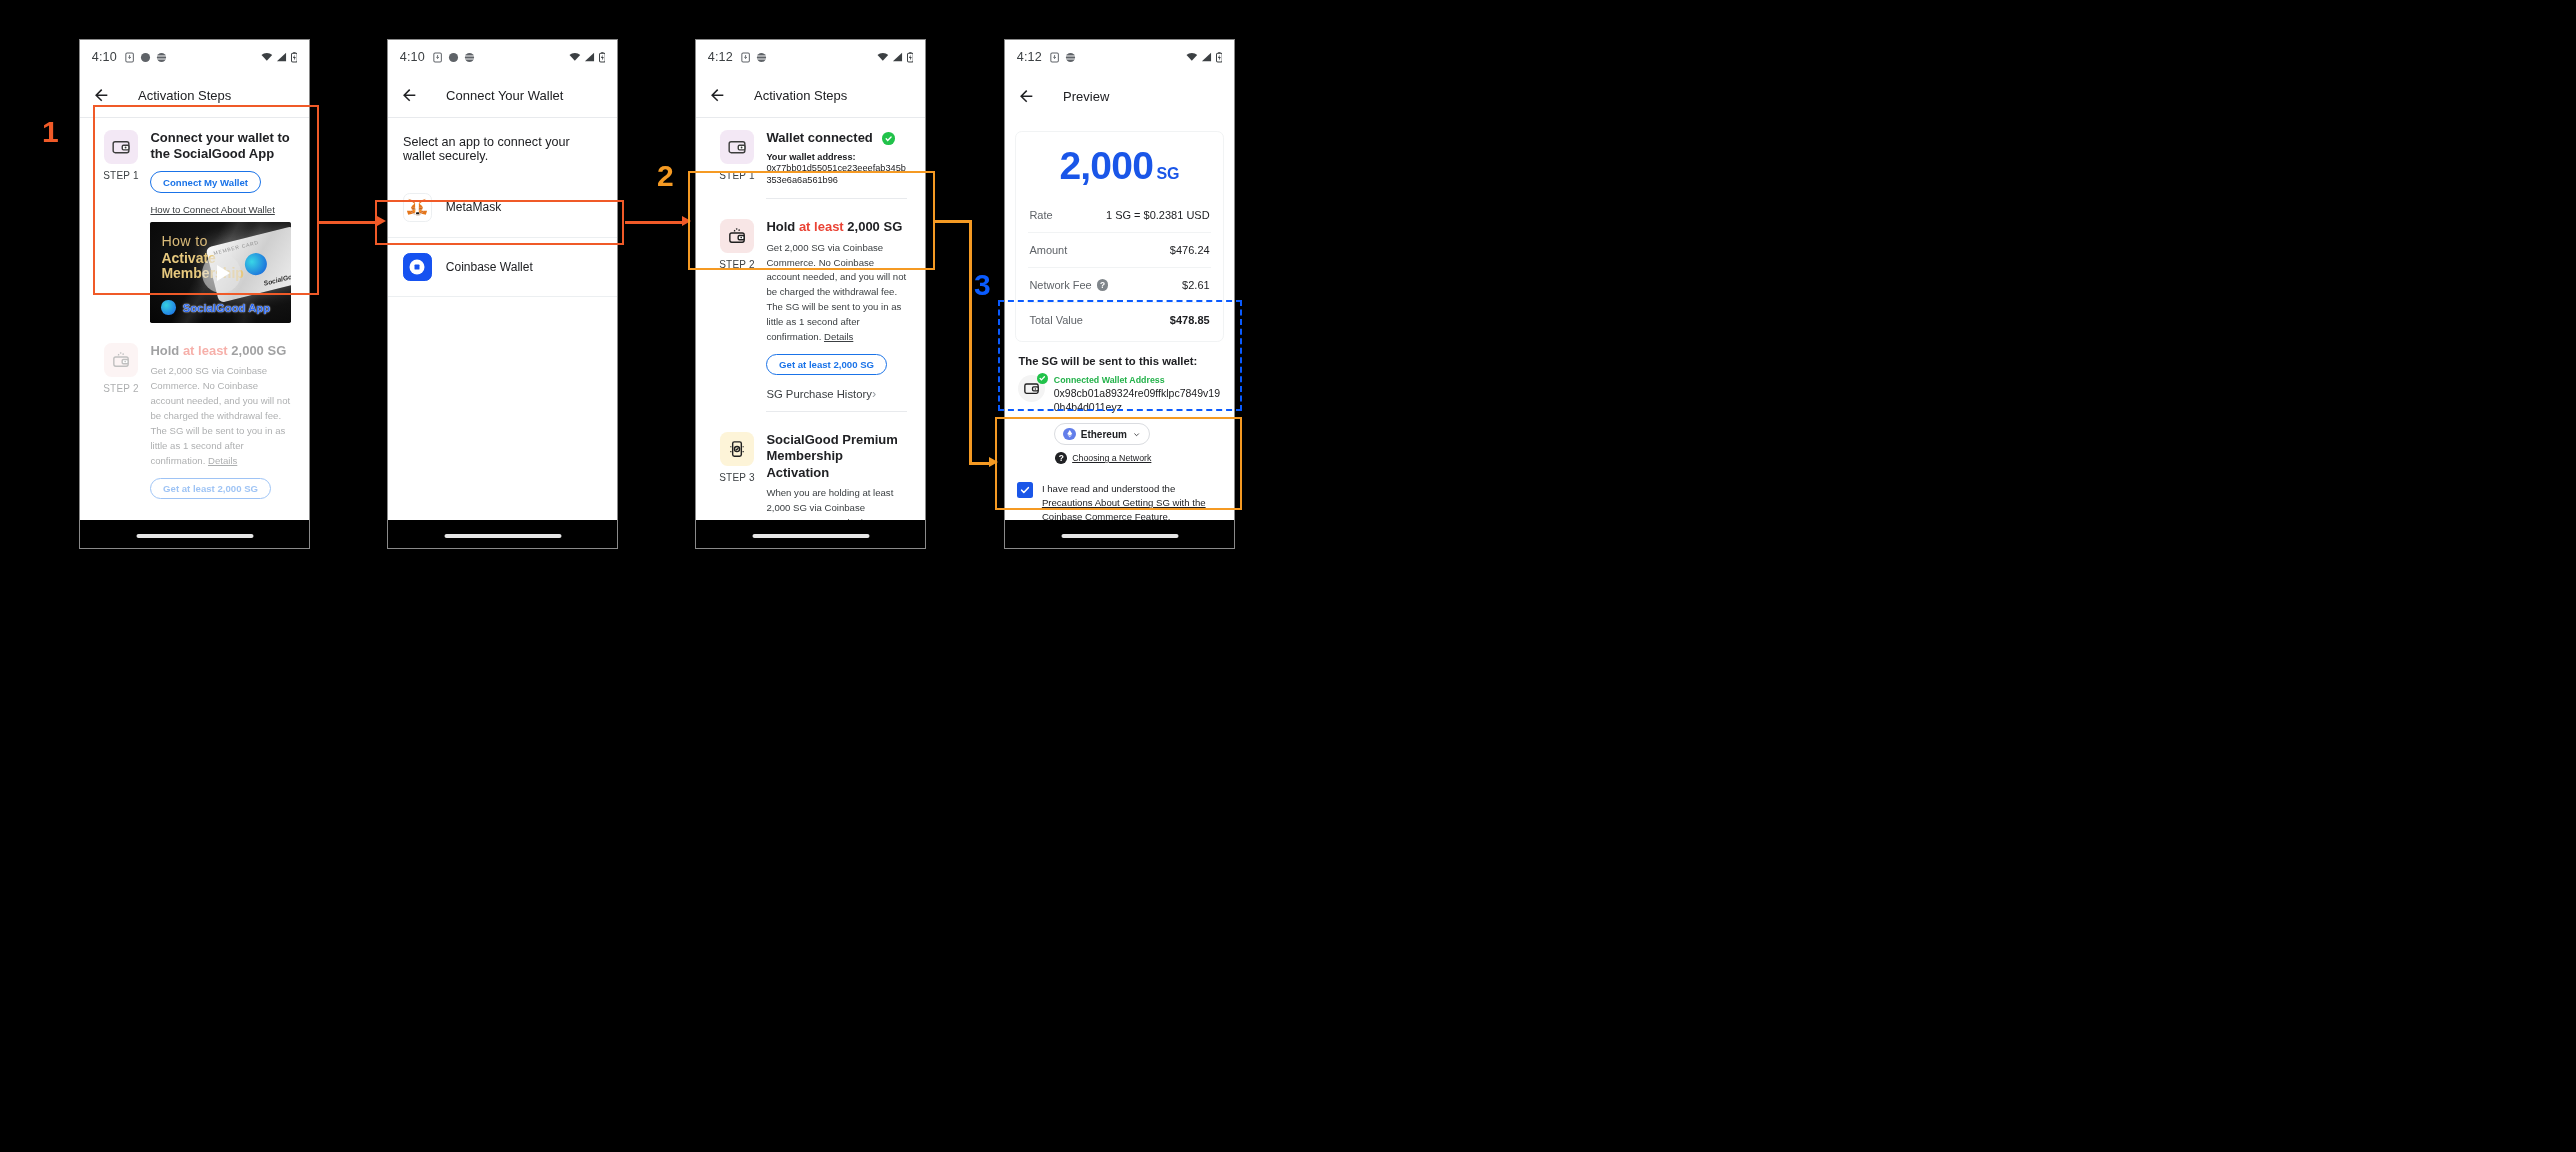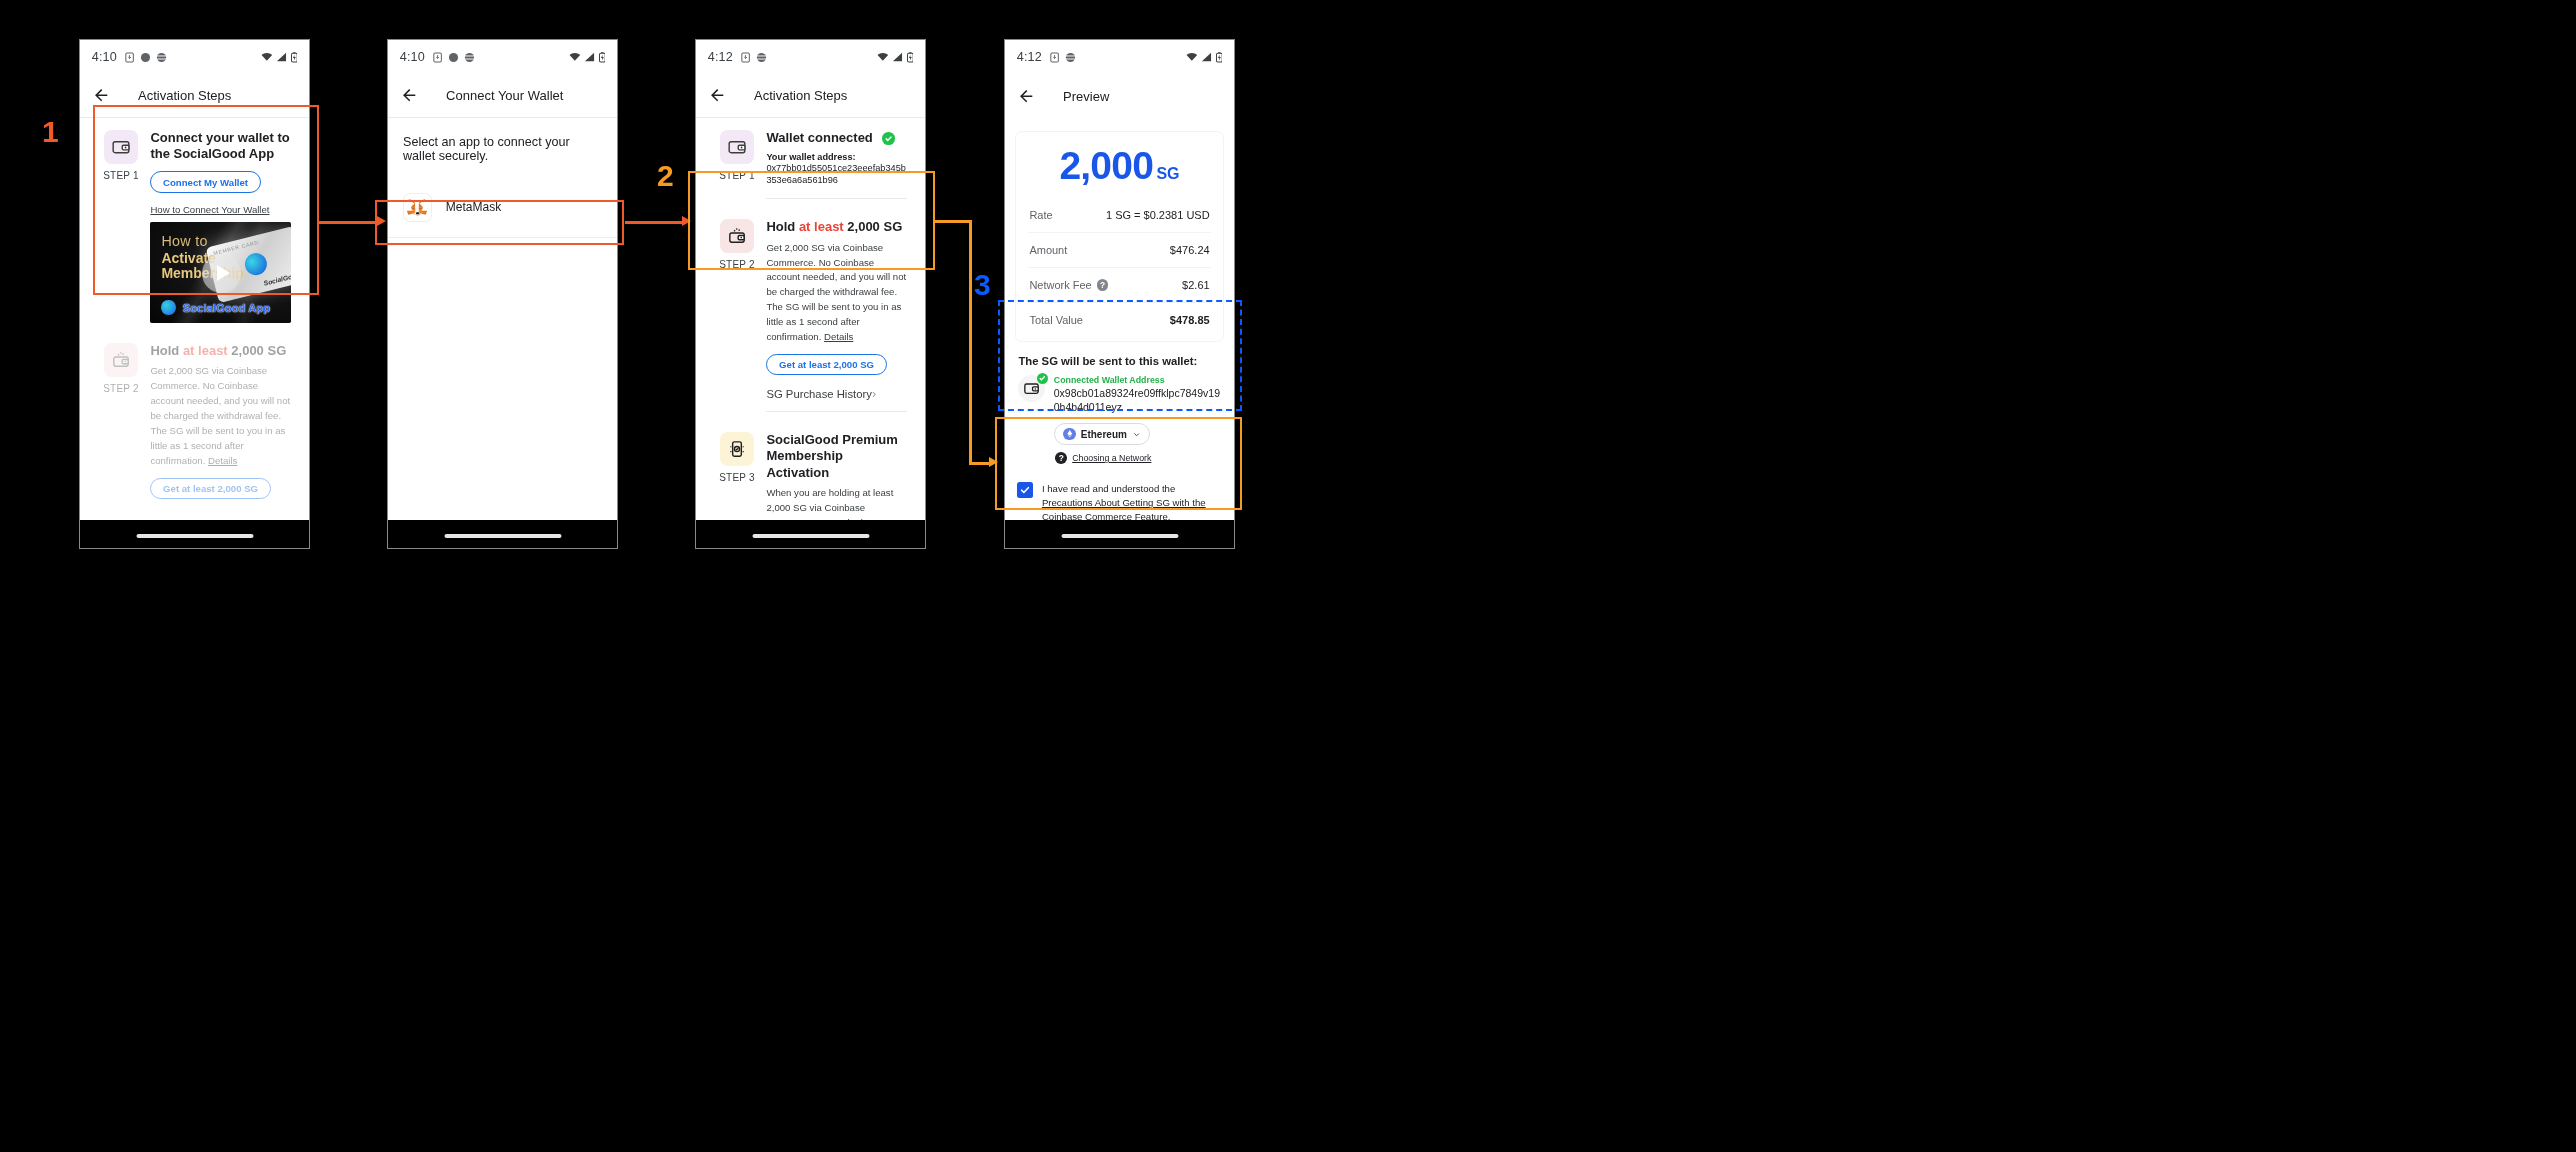--- a/index.html
+++ b/index.html
@@ -172,21 +172,21 @@
                   <rect x="2.6" y="5.6" width="18.8" height="13.2" rx="2.4" fill="none" stroke="#3c3c3c" stroke-width="1.7"></rect>
                   <rect x="13.5" y="9.8" width="8" height="5.6" rx="1.5" fill="#fff" stroke="#3c3c3c" stroke-width="1.7"></rect>
                   <circle cx="17.5" cy="12.6" r="1.1" fill="#3c3c3c"></circle>
                 </svg>
             </div>
             <div class="step-label">STEP 1</div>
           </div>
           <div class="step-body">
             <div class="step-title">Connect your wallet to the SocialGood App</div>
             <div class="pillbtn">Connect My Wallet</div>
-            <span class="videolink">How to Connect Your Wallet</span>
+            <span class="videolink">How to Connect About Wallet</span>
             <div class="thumb">
               <div class="sheen"></div>
               <div class="card">
                 <div class="mc">MEMBER CARD</div>
                 <div class="cl"></div>
                 <div class="sg">SocialGood</div>
               </div>
               <div class="t1">How to</div>
               <div class="t2">
                 <span>Activate</span><br>
@@ -305,20 +305,29 @@
                 <path d="M15.2 13l-.1 1.4.1 4.3.6-3.2z" fill="#f6851b"></path>
               <path d="M15.8 15.5 15.2 18.7l.4.3 2.6-2.1.1-2.2z" fill="#f6851b"></path>
                 <path d="M7.8 14.8l.1 2.2 2.6 2.1.4-.3-.6-3.2z" fill="#f6851b"></path>
               <path d="M15.9 21.4v-.9l-.2-.2h-3.4l-.2.2v.9l-2.7-1.4 1 .8 2 1.4h3.4l2-1.4 1-.8z" fill="#c0ad9e"></path>
               <path d="M15.4 18.5l-.4-.3h-2.6l-.4.3-.2 2 .2-.2h3.4l.2.2z" fill="#161616"></path>
             </svg>
           </span>
           <span class="wname">MetaMask</span>
         </div>
 
+        <div class="wrow">
+          <span class="wicon" style="background:#1652f0;border-color:#1652f0;">
+            <svg width="20" height="20" viewBox="0 0 24 24">
+                <circle cx="12" cy="12" r="9" fill="#fff"></circle>
+                <rect x="9" y="9" width="6" height="6" rx="1" fill="#1652f0"></rect>
+              </svg>
+          </span>
+          <span class="wname">Coinbase Wallet</span>
+        </div>
       </div>
 
     </div>
     <div class="navbar">
         <div class="pill"></div>
       </div>
   </div>
 
   <div class="phone" id="p3" style="left:695px;top:39px;width:231px;height:510px;">
     <div class="screen">

